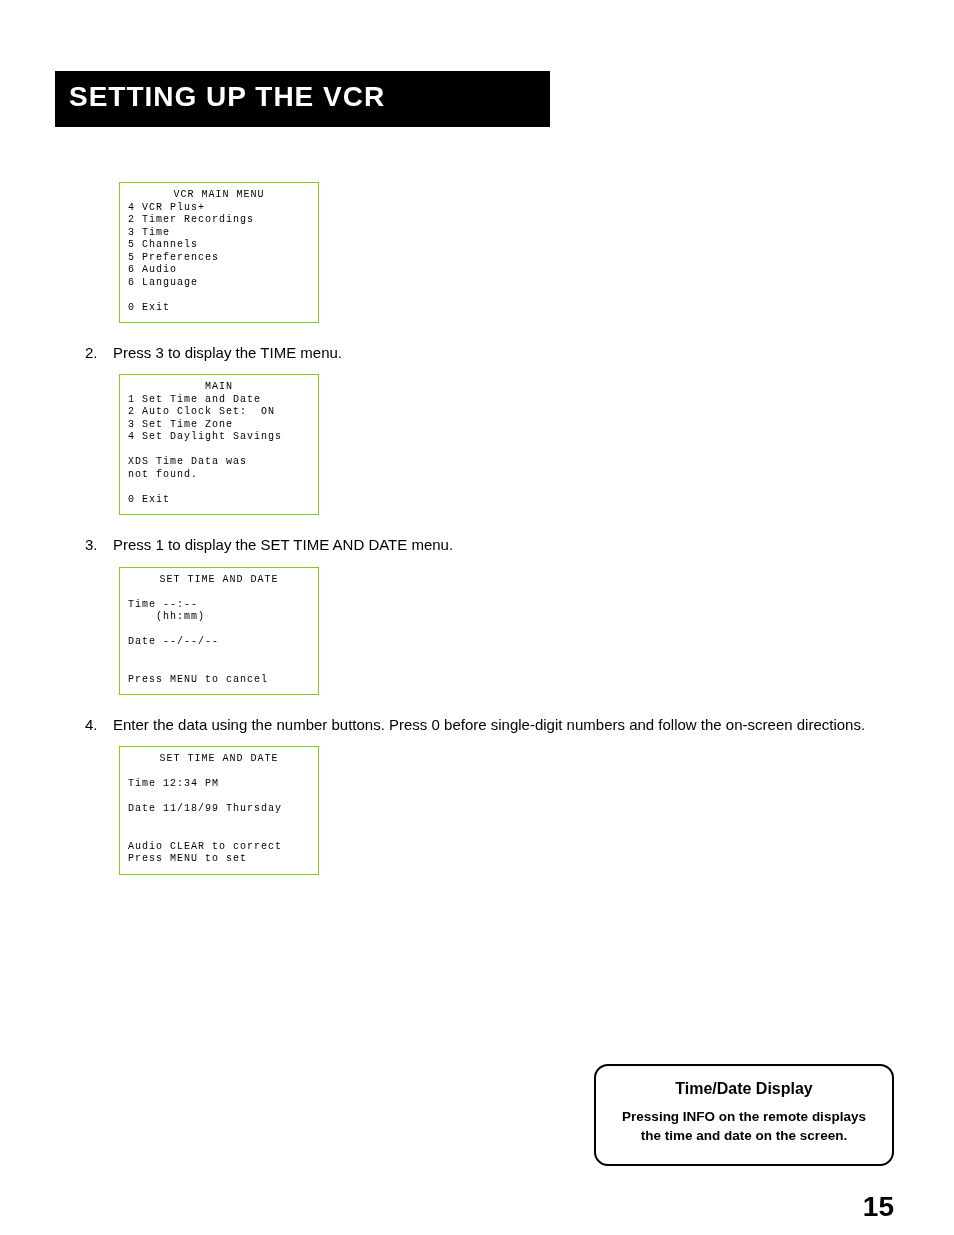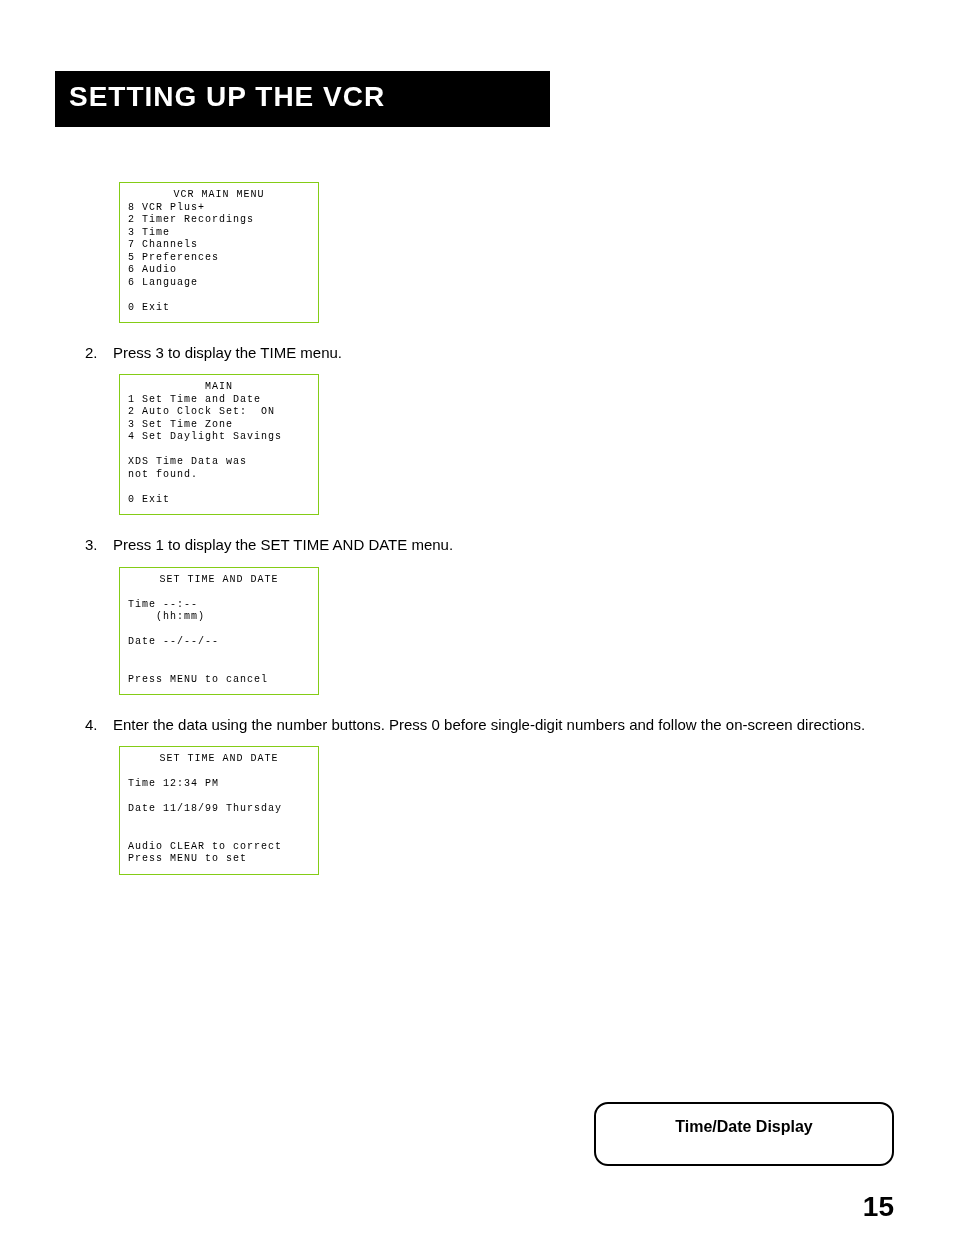--- a/index.html
+++ b/index.html
@@ -112,24 +112,24 @@
 <body>
 
 <div class="page">
 
   <div class="title-bar">
     <span>Setting Up the VCR</span>
   </div>
 
   <div class="content">
 
-    <div class="screen screen-first"><span class="title-line">VCR MAIN MENU</span><span>8 VCR Plus+</span>
+    <div class="screen screen-first"><span class="title-line">VCR MAIN MENU</span><span>4 VCR Plus+</span>
 <span>2 Timer Recordings</span>
 <span>3 Time</span>
-<span>7 Channels</span>
+<span>5 Channels</span>
 <span>5 Preferences</span>
 <span>6 Audio</span>
 <span>6 Language</span>
 
 <span>0 Exit</span></div>
 
     <ol>
       <li class="step">
         <div class="step-row">
           <div class="step-num">2.</div>
@@ -181,17 +181,18 @@
 <span>Date 11/18/99 Thursday</span>
 
 
 <span>Audio CLEAR to correct</span>
 <span>Press MENU to set</span></div>
 
   </div>
 
   <div class="callout">
     <div class="callout-title">Time/Date Display</div>
+    <div class="callout-body">Pressing INFO on the remote displays the time and date on the screen.</div>
   </div>
 
   <div class="page-number">15</div>
 
 </div>
 
 </body></html>

